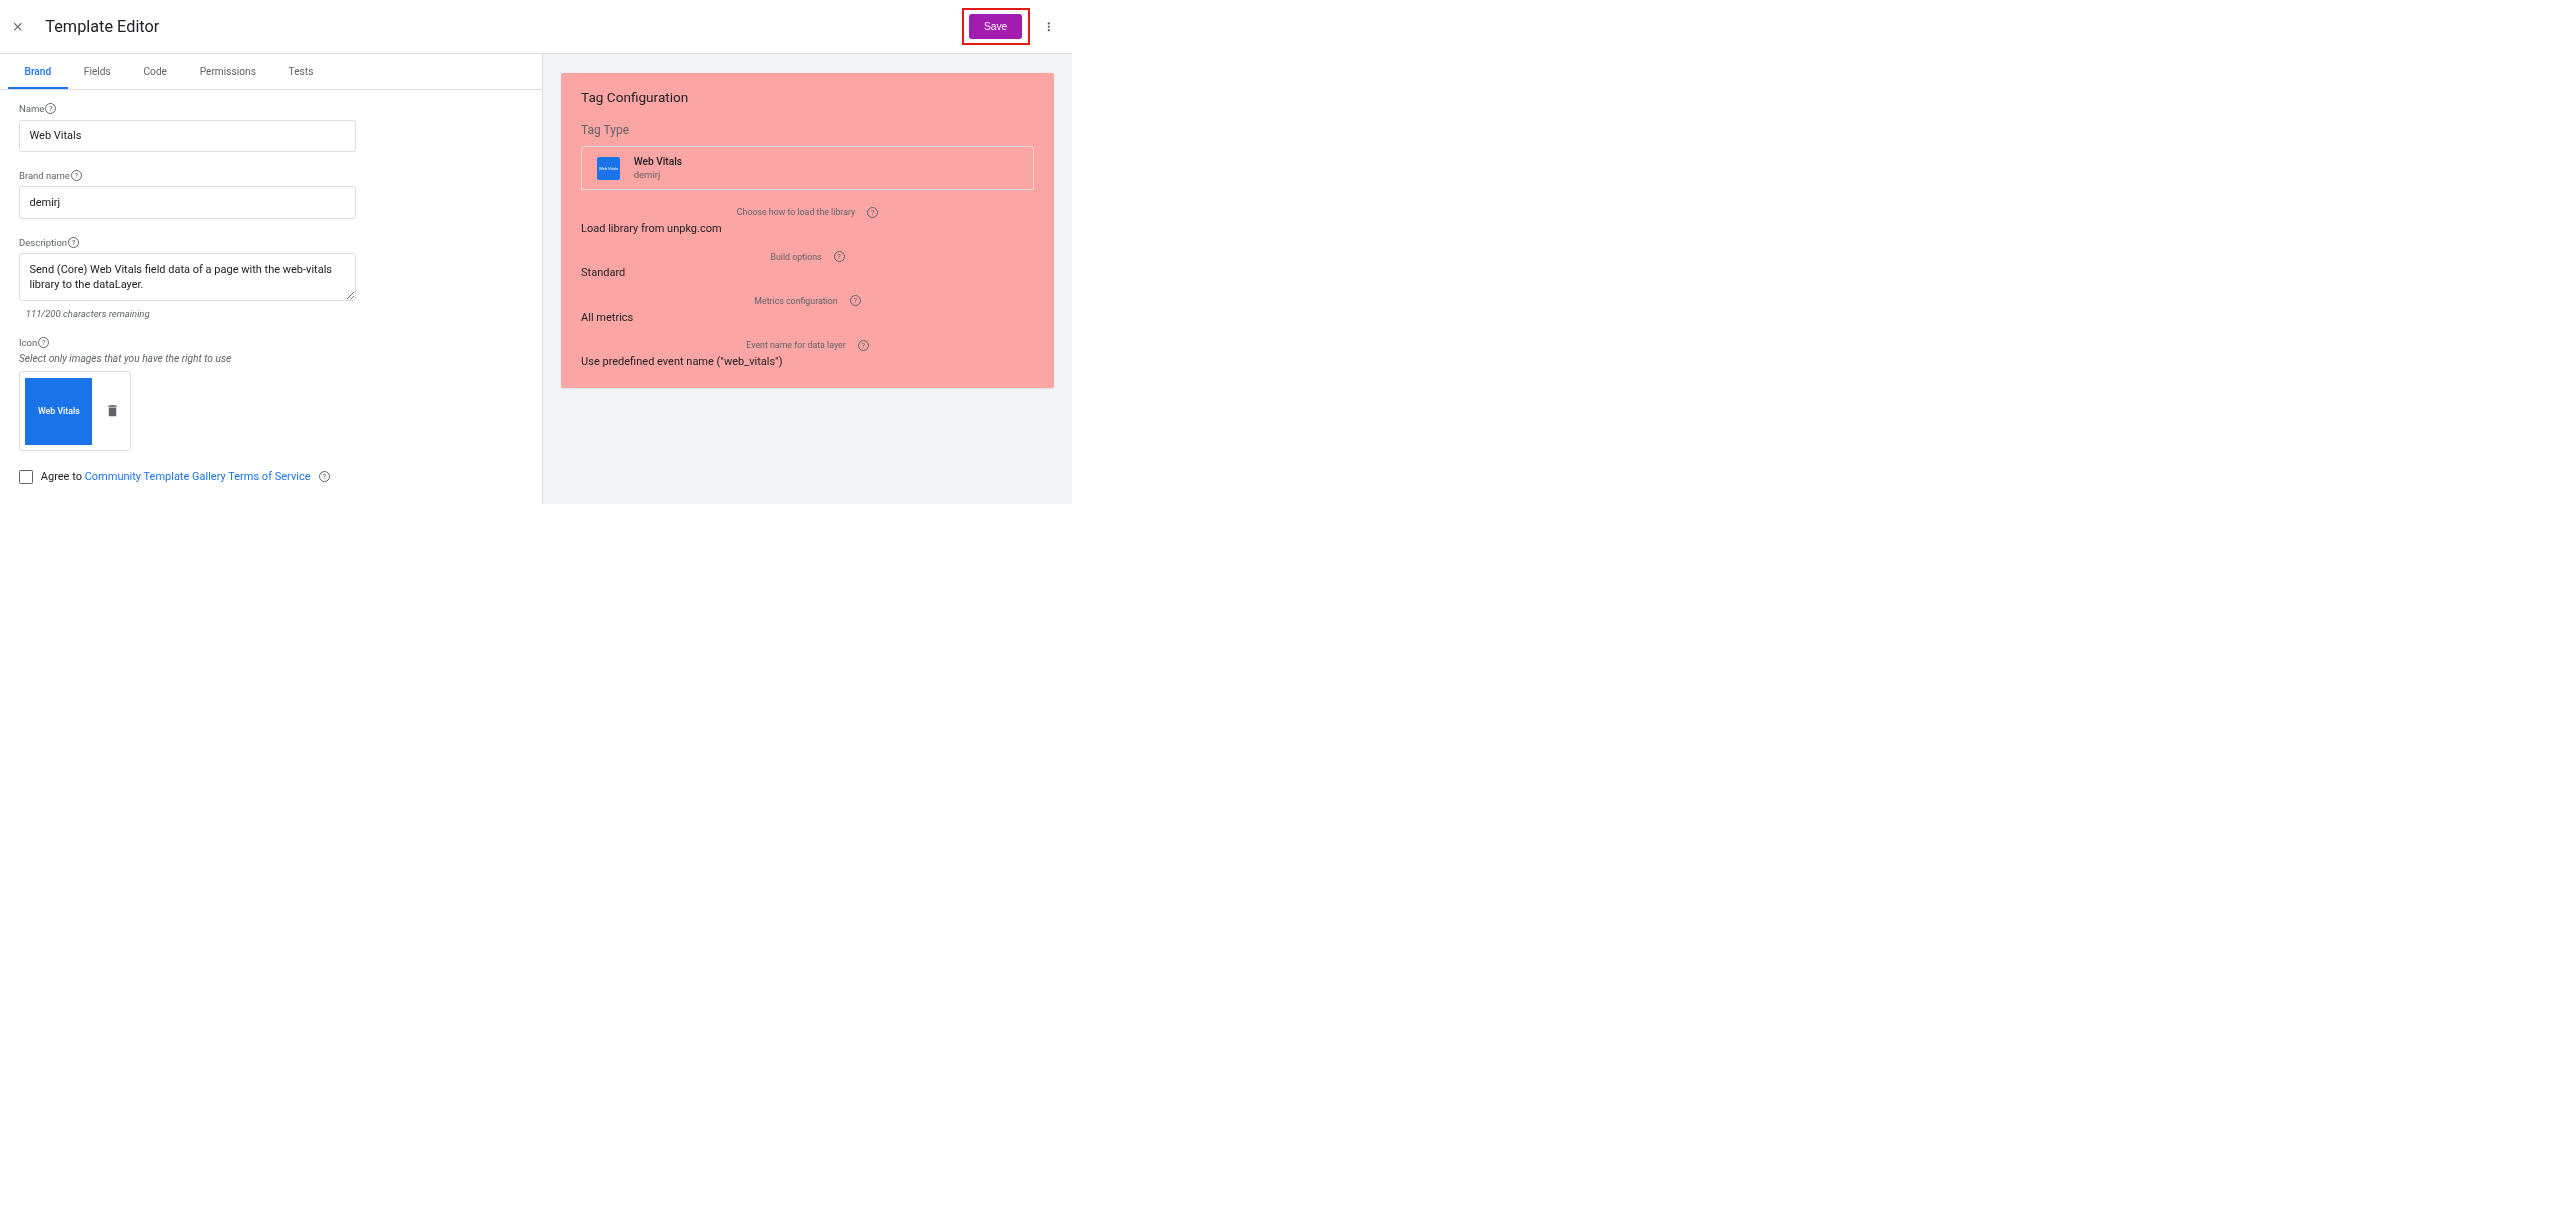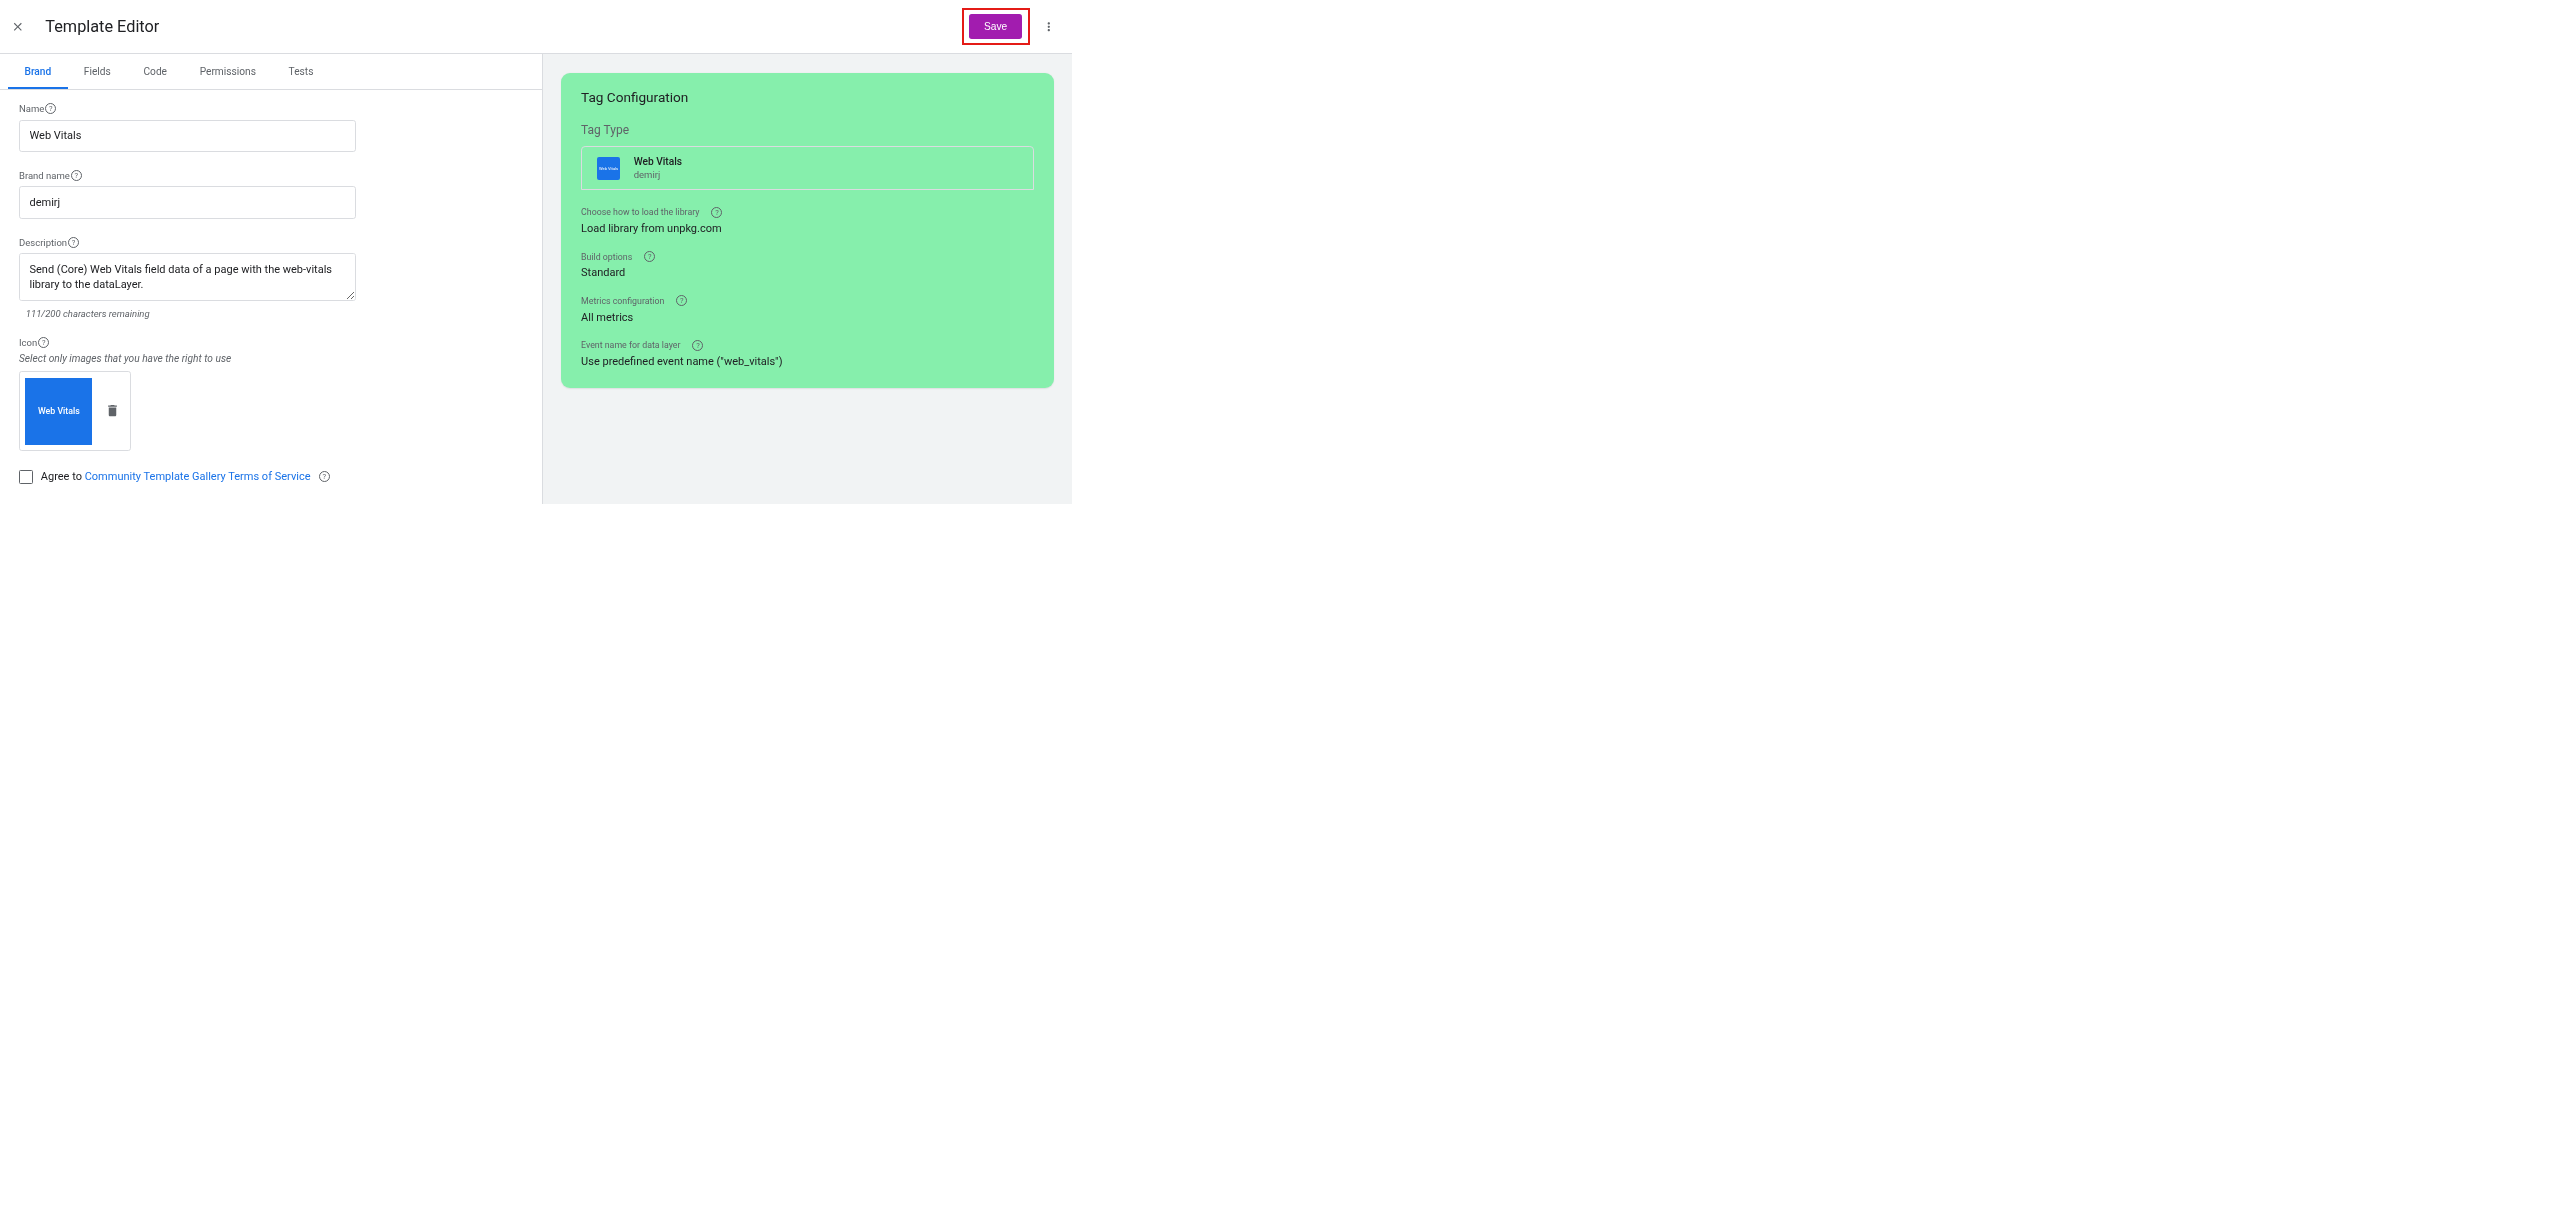--- a/index.html
+++ b/index.html
@@ -200,22 +200,22 @@
   font-weight: 500;
   cursor: pointer;
 }
 .preview-body {
   flex: 1;
   background: #f1f3f4;
   padding: 19px 17.7px;
   overflow-y: auto;
 }
 .card {
-  background: #86efac;
-  border-radius: 9px;
+  background: #fca5a5;
+  border-radius: 2px;
   box-shadow: 0 0.7px 1.4px rgba(0,0,0,0.08);
   padding: 16.3px 20.4px 20.4px;
 }
 .card-title {
   font-size: 13.6px;
   font-weight: 400;
   margin-bottom: 17.7px;
 }
 .sub-label {
   font-size: 12px;
@@ -256,20 +256,21 @@
 .perm-count { font-size: 10.2px; color: #5f6368; }
 .chev { color: #5f6368; }
 .chev svg { width: 12.2px; height: 12.2px; }
 
 .config-block { margin-top: 16.3px; }
 .config-label {
   font-size: 8.8px;
   color: #5f6368;
   display: flex; align-items: center; gap: 12px;
   margin-bottom: 4.1px;
+  justify-content: center;
 }
 .config-value {
   font-size: 11px;
   color: #202124;
 }
 
 .console-row {
   display: flex;
   align-items: center;
   border-top: 0.7px solid #dadce0;

